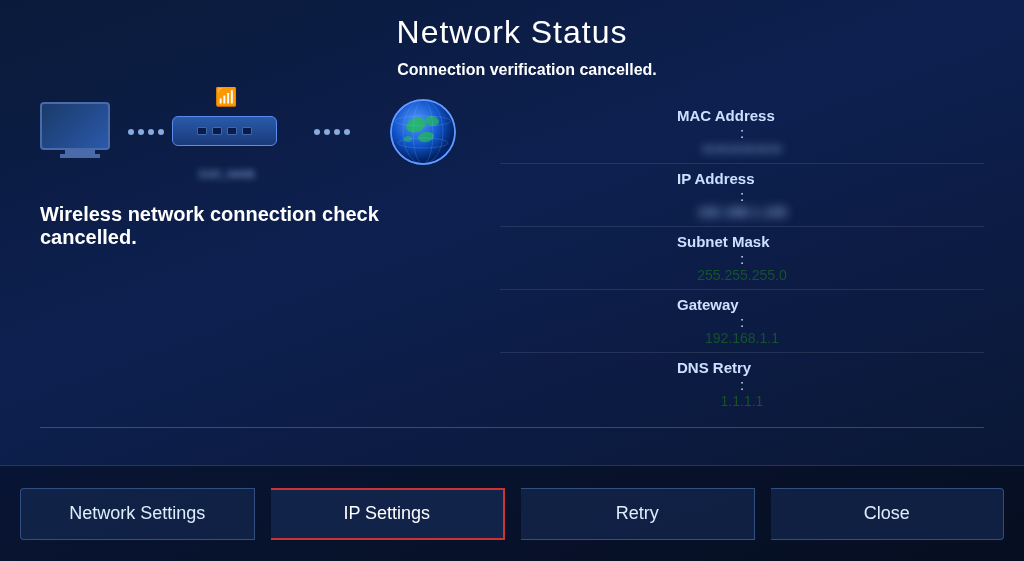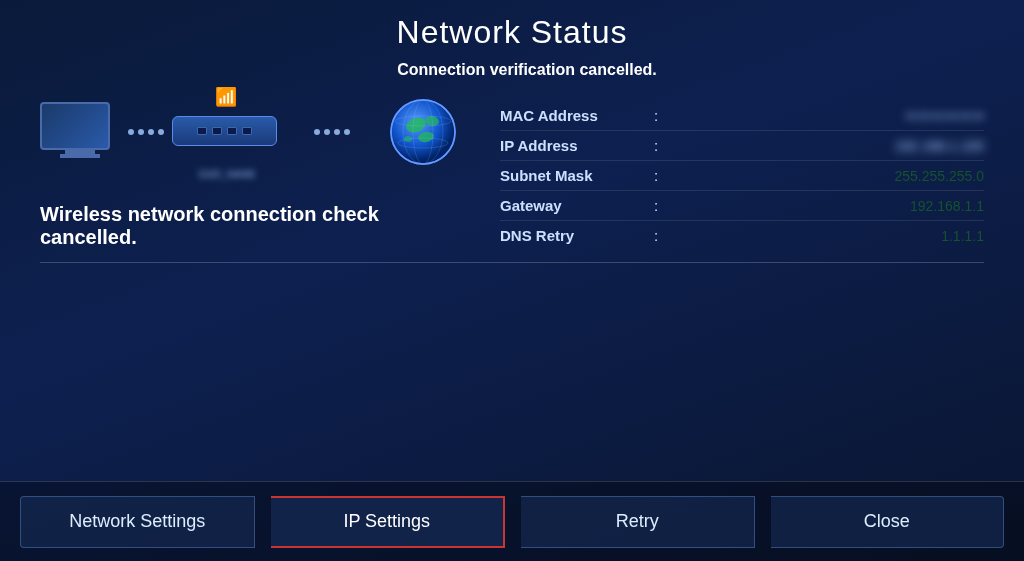--- a/index.html
+++ b/index.html
@@ -167,21 +167,22 @@
     .network-info {
       flex: 1;
       margin-top: 4px;
     }
 
     .info-row {
       display: flex;
       align-items: center;
       padding: 6px 0;
       border-bottom: 1px solid rgba(255,255,255,0.1);
-      gap: 16px;
+      gap: 0;
+      flex-direction: column;
     }
     .info-row:last-child {
       border-bottom: none;
     }
 
     .info-label {
       font-size: 15px;
       font-weight: bold;
       color: #cce0ff;
       width: 130px;
@@ -214,21 +215,21 @@
       border-top: 1px solid rgba(255,255,255,0.2);
       margin: 12px 40px;
     }
 
     
     .footer {
       position: absolute;
       bottom: 0;
       left: 0;
       right: 0;
-      height: 80px;
+      height: 96px;
       display: flex;
       align-items: center;
       justify-content: center;
       gap: 16px;
       background: rgba(0,0,0,0.3);
       border-top: 1px solid rgba(255,255,255,0.15);
       padding: 0 20px;
     }
 
     .footer-btn {

